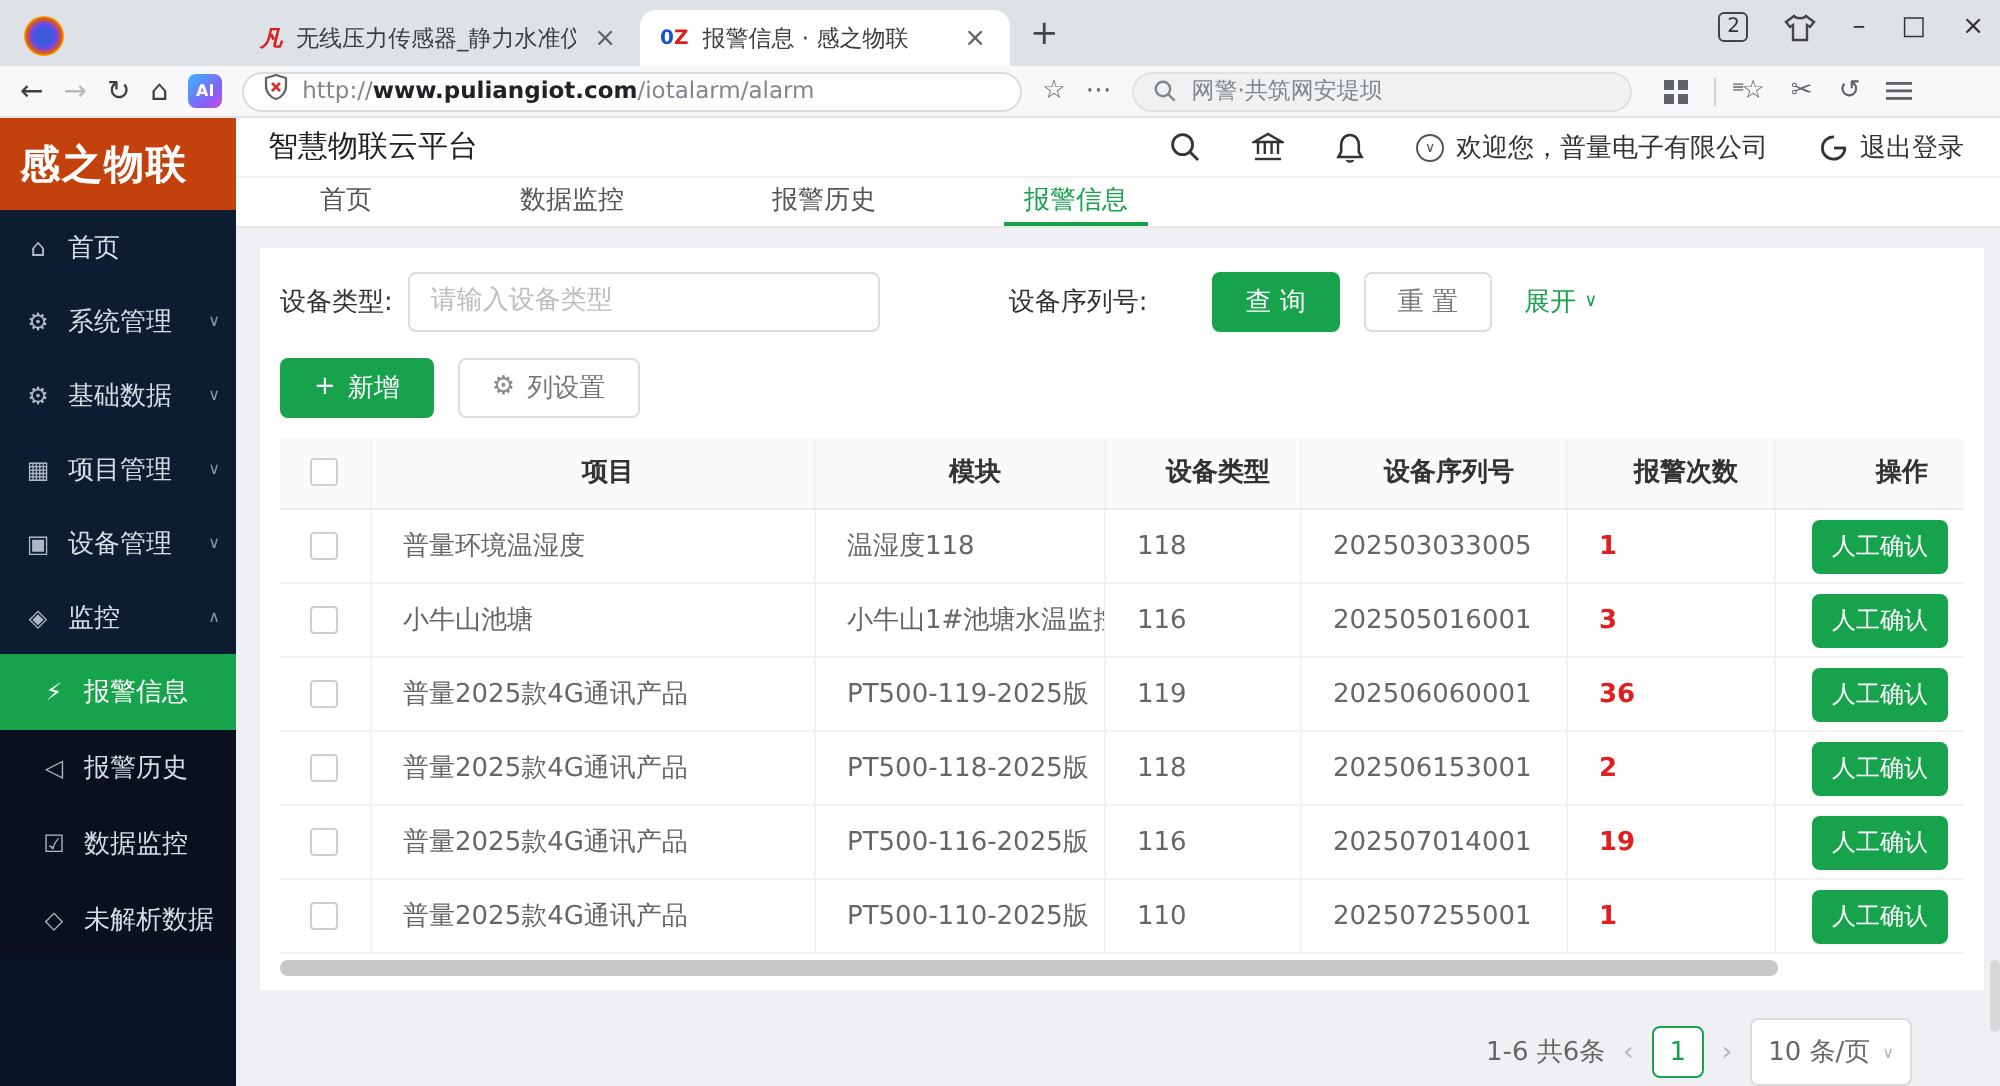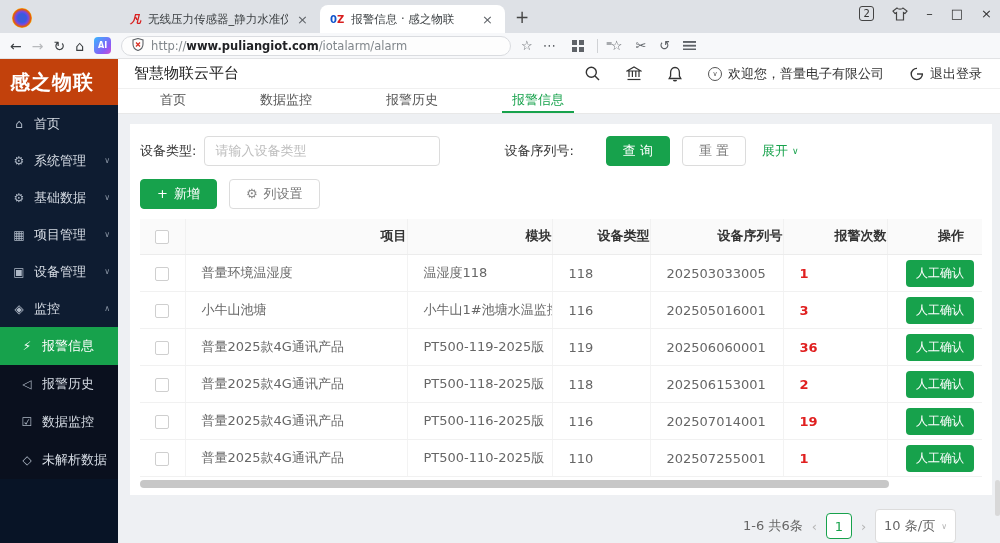--- a/index.html
+++ b/index.html
@@ -85,21 +85,21 @@
   .btn-plain { background:#fff; color:#777; border-color:#dcdcdc; }
   .expand { color:#17a24c; font-size:13px; margin-left:16px; display:flex; align-items:center; gap:4px; cursor:pointer; }
   .expand .chev { font-size:9px; }
 
   .actions { display:flex; align-items:center; gap:12px; margin-bottom:10px; }
   .btn-ic { display:inline-flex; align-items:center; gap:6px; }
   .trash-ic svg, .gear-sm { display:block; }
   .gear-sm { font-size:13px; color:#888; line-height:1; }
 
   table { border-collapse:collapse; width:100%; table-layout:fixed; }
-  thead th { background:#fafafa; height:36px; font-size:13px; color:#333; font-weight:600; text-align:right; padding:0 0 0 16px; border-bottom:1px solid #ececec; border-right:1px solid #f1f1f1; }
+  thead th { background:#fafafa; height:36px; font-size:13px; color:#333; font-weight:600; text-align:center; padding:0 0 0 16px; border-bottom:1px solid #ececec; border-right:1px solid #f1f1f1; }
   thead th:last-child { text-align:right; padding-right:18px; border-right:none; }
   tbody td { height:37px; font-size:13px; color:#666; padding:0 0 0 16px; border-bottom:1px solid #f1f1f1; border-right:1px solid #f3f3f3; white-space:nowrap; overflow:hidden; }
   tbody td:last-child { text-align:right; padding-right:8px; border-right:none; }
   .cb-cell { text-align:center !important; padding:0 !important; }
   .cb { display:inline-block; width:14px; height:14px; border:1px solid #cfcfcf; border-radius:2px; background:#fff; vertical-align:middle; }
   .alarm-num { color:#e02020; font-weight:bold; }
   .btn-confirm { background:#17a24c; color:#fff; border:none; border-radius:4px; font-size:12px; padding:5px 10px; cursor:pointer; font-family:inherit; }
 
   .hscroll { height:9px; margin:3px 0 2px 0; }
   .hscroll .thumb { width:89%; height:8px; background:#c7c7c7; border-radius:4px; }
@@ -152,20 +152,27 @@
       <span>
         <svg width="12" height="13" viewBox="0 0 12 13">
             <path d="M6 0.5 L11 2 V6 C11 9.5 8.5 11.8 6 12.5 C3.5 11.8 1 9.5 1 6 V2 Z" fill="none" stroke="#5f6368" stroke-width="1.1"></path>
             <path d="M4 4.5 L8 8.5 M8 4.5 L4 8.5" stroke="#d93025" stroke-width="1.3"></path>
           </svg>
       </span>
       <span><span class="u-pre">http://</span><span class="u-host">www.puliangiot.com</span><span class="u-path">/iotalarm/alarm</span></span>
     </div>
     <span class="mini-ic">☆</span>
     <span class="mini-ic">⋯</span>
+    <div class="searchbar">
+      <svg width="11" height="11" viewBox="0 0 11 11">
+          <circle cx="4.5" cy="4.5" r="3.6" fill="none" stroke="#80868b" stroke-width="1.2"></circle>
+          <path d="M7.3 7.3 L10.3 10.3" stroke="#80868b" stroke-width="1.2"></path>
+        </svg>
+      <span>网警·共筑网安堤坝</span>
+    </div>
     <div class="tb-right">
       <span class="grid-ic">
           <i></i>
           <i></i>
           <i></i>
           <i></i>
         </span>
       <span class="vsep"></span>
       <span class="starlist"><i>≡</i><span>☆</span></span>
       <span class="mini-ic">✂</span>

